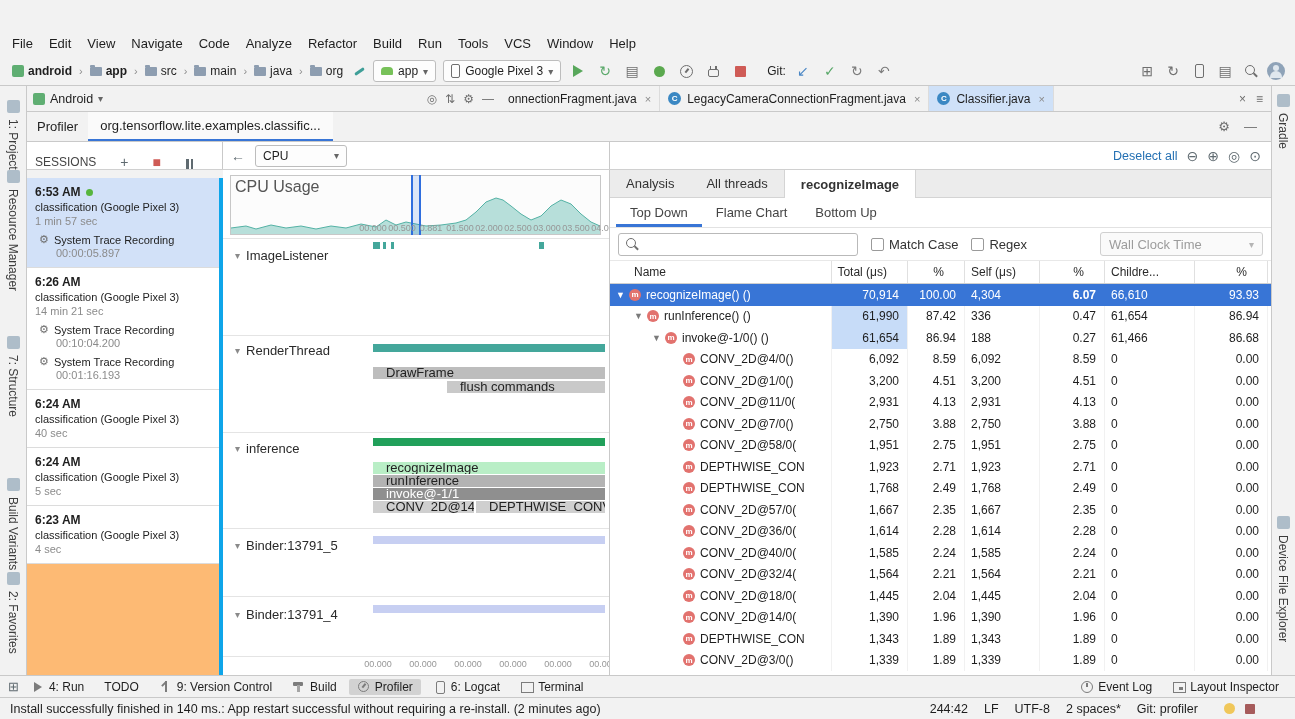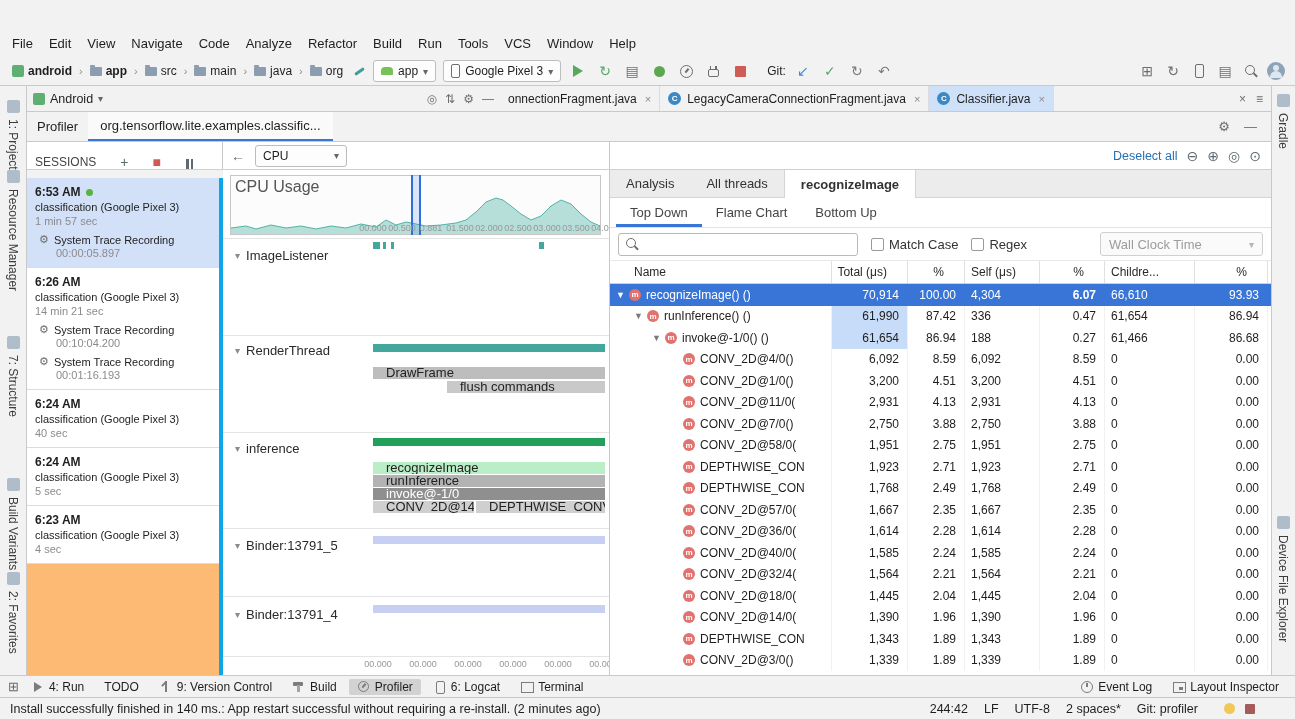--- a/index.html
+++ b/index.html
@@ -446,21 +446,21 @@
         <div class="tbar" style="top: 197px; left: 150px; width: 232px; background: rgb(189, 189, 189);">DrawFrame</div>
         <div class="tbar" style="top: 211px; left: 224px; width: 158px; background: rgb(201, 201, 201);">flush commands</div>
         <div class="tsep" style="top: 262px;"></div>
         <div class="thname" style="top: 271px;">
           <span class="tcaret">▾</span>
           <span>inference</span>
         </div>
         <div class="tstate" style="top: 268px; left: 150px; width: 232px; height: 8px; background: rgb(33, 160, 90);"></div>
         <div class="tbar" style="top: 292px; left: 150px; width: 232px; background: rgb(185, 238, 198);">recognizeImage</div>
         <div class="tbar" style="top: 305px; left: 150px; width: 232px; background: rgb(179, 179, 179);">runInference</div>
-        <div class="tbar" style="top: 318px; left: 150px; width: 232px; background: rgb(143, 143, 143); color: rgb(255, 255, 255);">invoke@-1/0</div>
+        <div class="tbar" style="top: 318px; left: 150px; width: 232px; background: rgb(143, 143, 143); color: rgb(255, 255, 255);">invoke@-1/1</div>
         <div class="tbar" style="top: 331px; left: 150px; width: 101px; background: rgb(207, 207, 207);">CONV_2D@14/0</div>
         <div class="tbar" style="top: 331px; left: 253px; width: 129px; background: rgb(207, 207, 207);">DEPTHWISE_CONV_...</div>
         <div class="tsep" style="top: 358px;"></div>
         <div class="thname" style="top: 368px;">
           <span class="tcaret">▾</span>
           <span>Binder:13791_5</span>
         </div>
         <div class="tstate" style="top: 366px; left: 150px; width: 232px; height: 8px; background: rgb(199, 207, 242);"></div>
         <div class="tsep" style="top: 426px;"></div>
         <div class="thname" style="top: 437px;">

